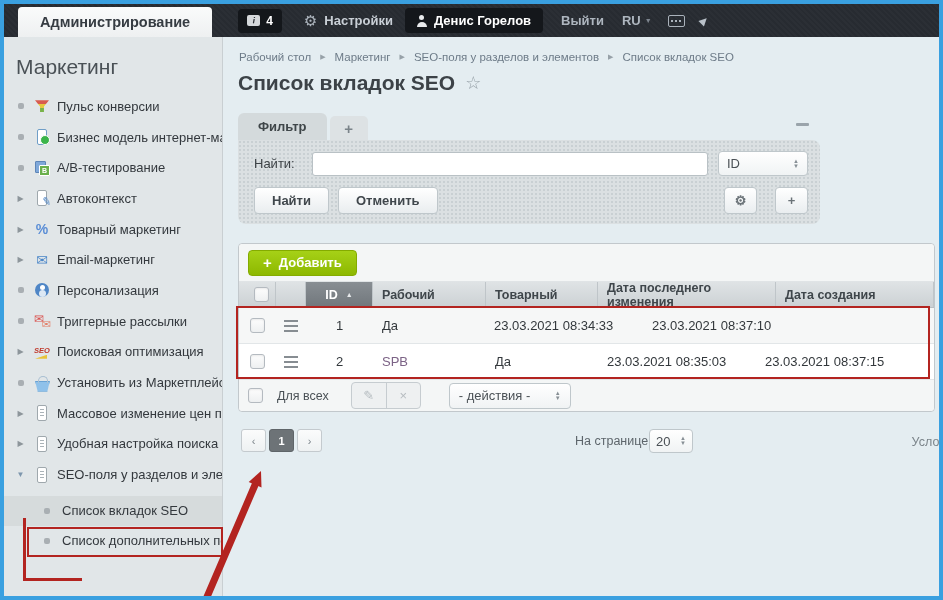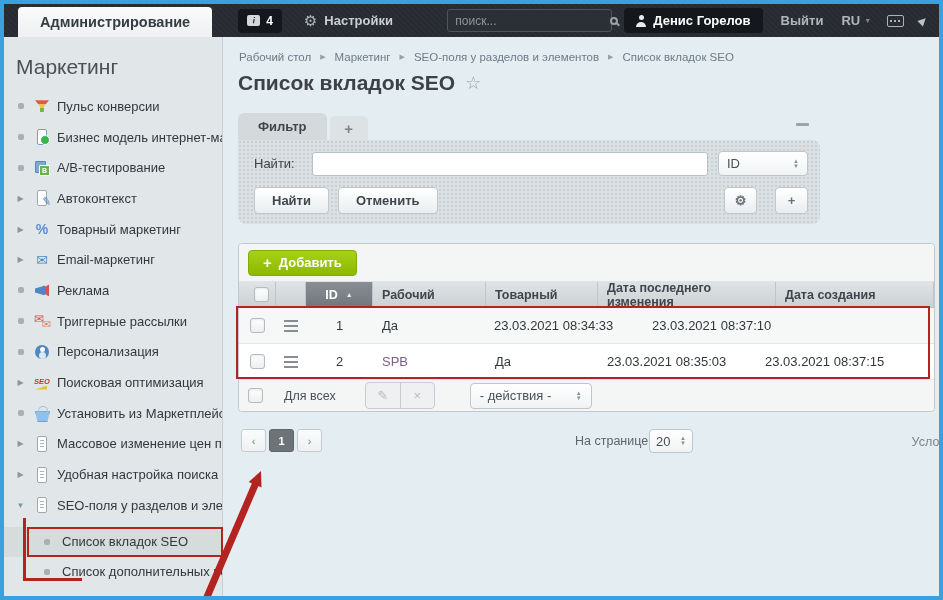--- a/index.html
+++ b/index.html
@@ -142,21 +142,21 @@
   .col-active { width:112px; flex:0 0 112px; }
   .col-created { width:158px; flex:0 0 158px; }
   .col-modified { flex:1; }
   .g-row { height:36px; display:flex; font-size:13px; color:#33383c; border-bottom:1px solid #e2e6e8; background:#fff;}
   .g-row.odd { background:#f6f7f7; }
   .g-row .c { display:flex; align-items:center; padding-left:9px; }
   .g-row .c.id-c { justify-content:center; padding-left:0; }
   .link { color:var(--link_purple,#7c6386); cursor:pointer; }
   .checkbox { width:15px; height:15px; background:linear-gradient(#fdfdfd,#eef0f1); border:1px solid #b4bac0; border-radius:3px; box-shadow:inset 0 1px 2px rgba(0,0,0,.08); cursor:pointer;}
   .hamburger { width:14px; height:12px; background:repeating-linear-gradient(#878d92 0 2px, transparent 2px 5px); cursor:pointer;}
-  .g-footer { height:31px; background:#f4f6f6; border-radius:0 0 4px 4px; display:flex; align-items:center; padding:0 9px; gap:21px;}
+  .g-footer { height:31px; background:#f4f6f6; border-radius:0 0 4px 4px; display:flex; align-items:center; padding:0 9px; gap:14px;}
   .g-footer .fa-lbl { font-size:12.5px; color:#4a5156; margin-right:8px; }
   .btn-group { display:flex; border:1px solid #c6ccd0; border-radius:4px; background:#eef0f1; overflow:hidden;}
   .btn-group .gbtn { width:34px; height:25px; display:flex; align-items:center; justify-content:center; color:#b6bcc0; font-size:13px; cursor:default;}
   .btn-group .gbtn + .gbtn { border-left:1px solid #c6ccd0; }
   .actions-select { margin-left:14px; width:122px; height:26px; background:linear-gradient(#fff,#f0f3f4); border:1px solid #bfc7cb; border-radius:4px;
     display:flex; align-items:center; padding:0 9px; font-size:13px; color:#4a5055; cursor:pointer;}
 
   
   .pager { position:absolute; left:15px; top:392px; right:0; height:24px; }
   .pg-btn { position:absolute; top:0; width:25px; height:23px; border:1px solid #c4cace; border-radius:3px;
@@ -183,24 +183,20 @@
       <span>Администрирование</span>
     </div>
     <div class="tb-badge">
       <span class="bubble-ico">i</span>
       <span class="cnt">4</span>
     </div>
     <div class="tb-settings">
       <span class="gear-glyph">⚙</span>
       <span class="lbl">Настройки</span>
     </div>
-    <div class="tb-search">
-      <input type="text" placeholder="поиск..." style="">
-      <span class="lens"></span>
-    </div>
     <div class="tb-user">
       <span class="person-ico"></span>
       <span class="nm">Денис Горелов</span>
     </div>
     <span class="tb-logout">Выйти</span>
     <div class="tb-lang">
       <span>RU</span>
       <span class="caret-down">▼</span>
     </div>
     <span class="kbd-ico"></span>
@@ -235,32 +231,27 @@
         <span class="ic ic-percent"></span>
         <span class="lbl">Товарный маркетинг</span>
       </li>
       <li class="sb-item">
         <span class="mk mk-collapsed">▶</span>
         <span class="ic ic-email"></span>
         <span class="lbl">Email-маркетинг</span>
       </li>
       <li class="sb-item">
         <span class="mk mk-bullet"></span>
-        <span class="ic ic-megaphone"></span>
-        <span class="lbl">Реклама</span>
+        <span class="ic ic-person"></span>
+        <span class="lbl">Персонализация</span>
       </li>
       <li class="sb-item">
         <span class="mk mk-bullet"></span>
         <span class="ic ic-mailred"></span>
         <span class="lbl">Триггерные рассылки</span>
-      </li>
-      <li class="sb-item">
-        <span class="mk mk-bullet"></span>
-        <span class="ic ic-person"></span>
-        <span class="lbl">Персонализация</span>
       </li>
       <li class="sb-item">
         <span class="mk mk-collapsed">▶</span>
         <span class="ic ic-seo"></span>
         <span class="lbl">Поисковая оптимизация</span>
       </li>
       <li class="sb-item">
         <span class="mk mk-bullet"></span>
         <span class="ic ic-cart"></span>
         <span class="lbl">Установить из Маркетплейс</span>

